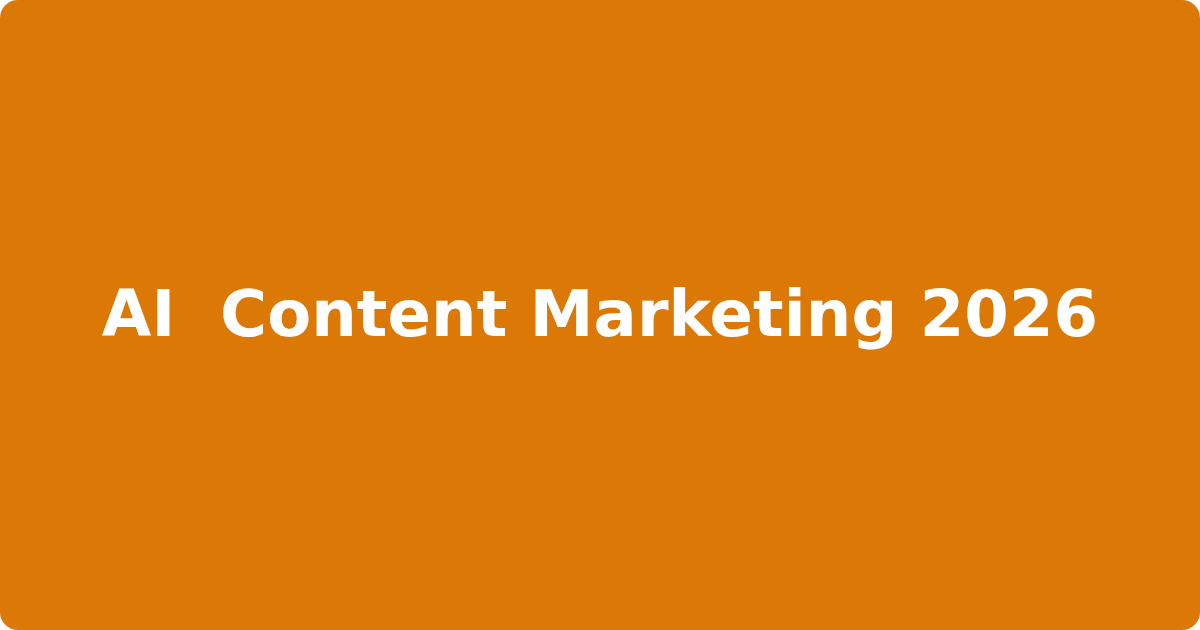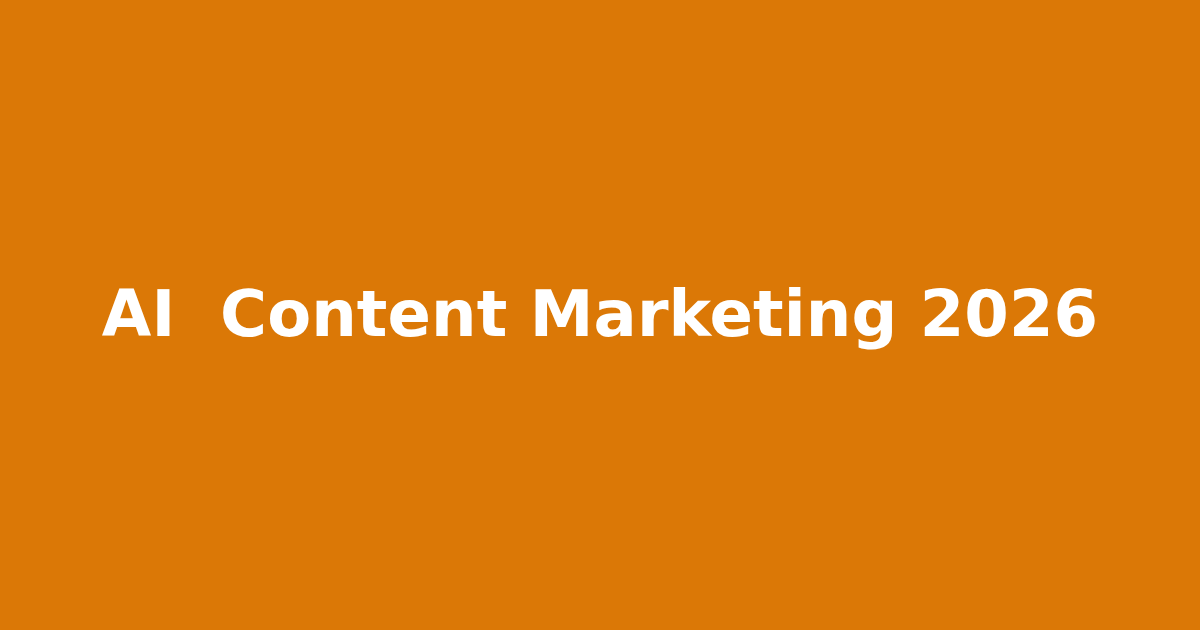--- a/index.html
+++ b/index.html
@@ -17,20 +17,21 @@
 
   #og-card {
     position: relative;
     width: 1200px;
     height: 630px;
     box-sizing: border-box;
     display: flex;
     align-items: center;
     justify-content: center;
     background-color: #DB7806;
+    border-radius: 18px;
   }
 
   #card-title {
     display: block;
     margin: 0;
     padding: 0;
     color: #FFFFFF;
     font-family: "DejaVu Sans", sans-serif;
     font-weight: 700;
     font-size: 64px;

